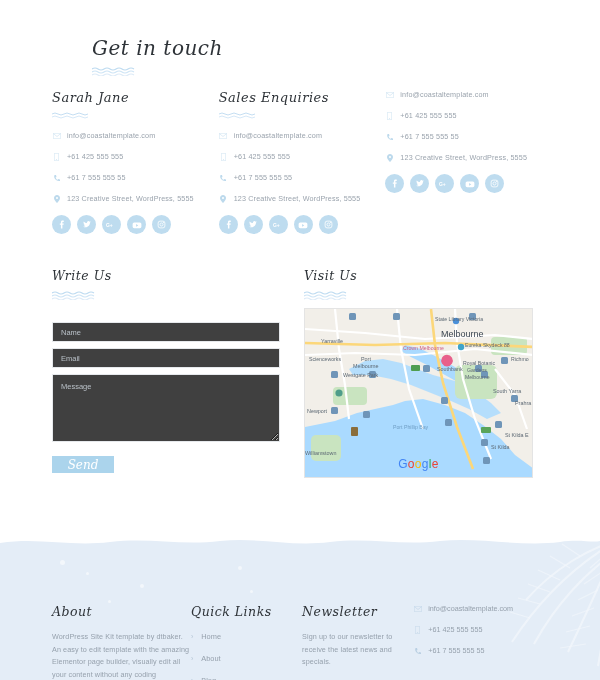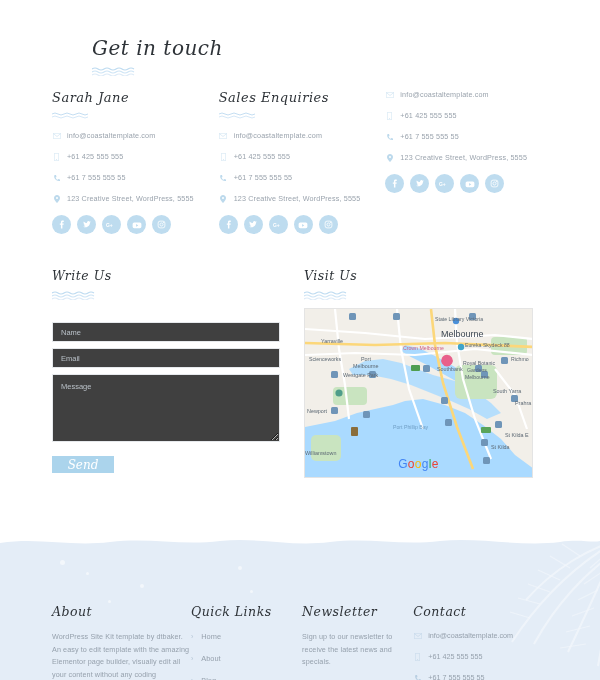--- a/index.html
+++ b/index.html
@@ -578,23 +578,20 @@
       </div>
 
       <div class="fcol-news">
         <div class="fhead">
           <div class="script h-sub">Newsletter</div>
         </div>
         <div class="fbody">Sign up to our newsletter to receive the latest news and specials.</div>
       </div>
 
       <div class="fcol-contact">
-        <div class="fhead">
-          <div class="script h-sub">Contact</div>
-        </div>
         <ul class="fcontact">
           <li>
             <span class="ico">
               <svg width="8" height="6" viewBox="0 0 16 12">
                   <rect x="0.5" y="0.5" width="15" height="11" rx="1" fill="none" stroke="currentColor"></rect>
                   <path d="M1 1.5 L8 7 L15 1.5" fill="none" stroke="currentColor"></path>
                 </svg>
             </span>
             <span>info@coastaltemplate.com</span>
           </li>

